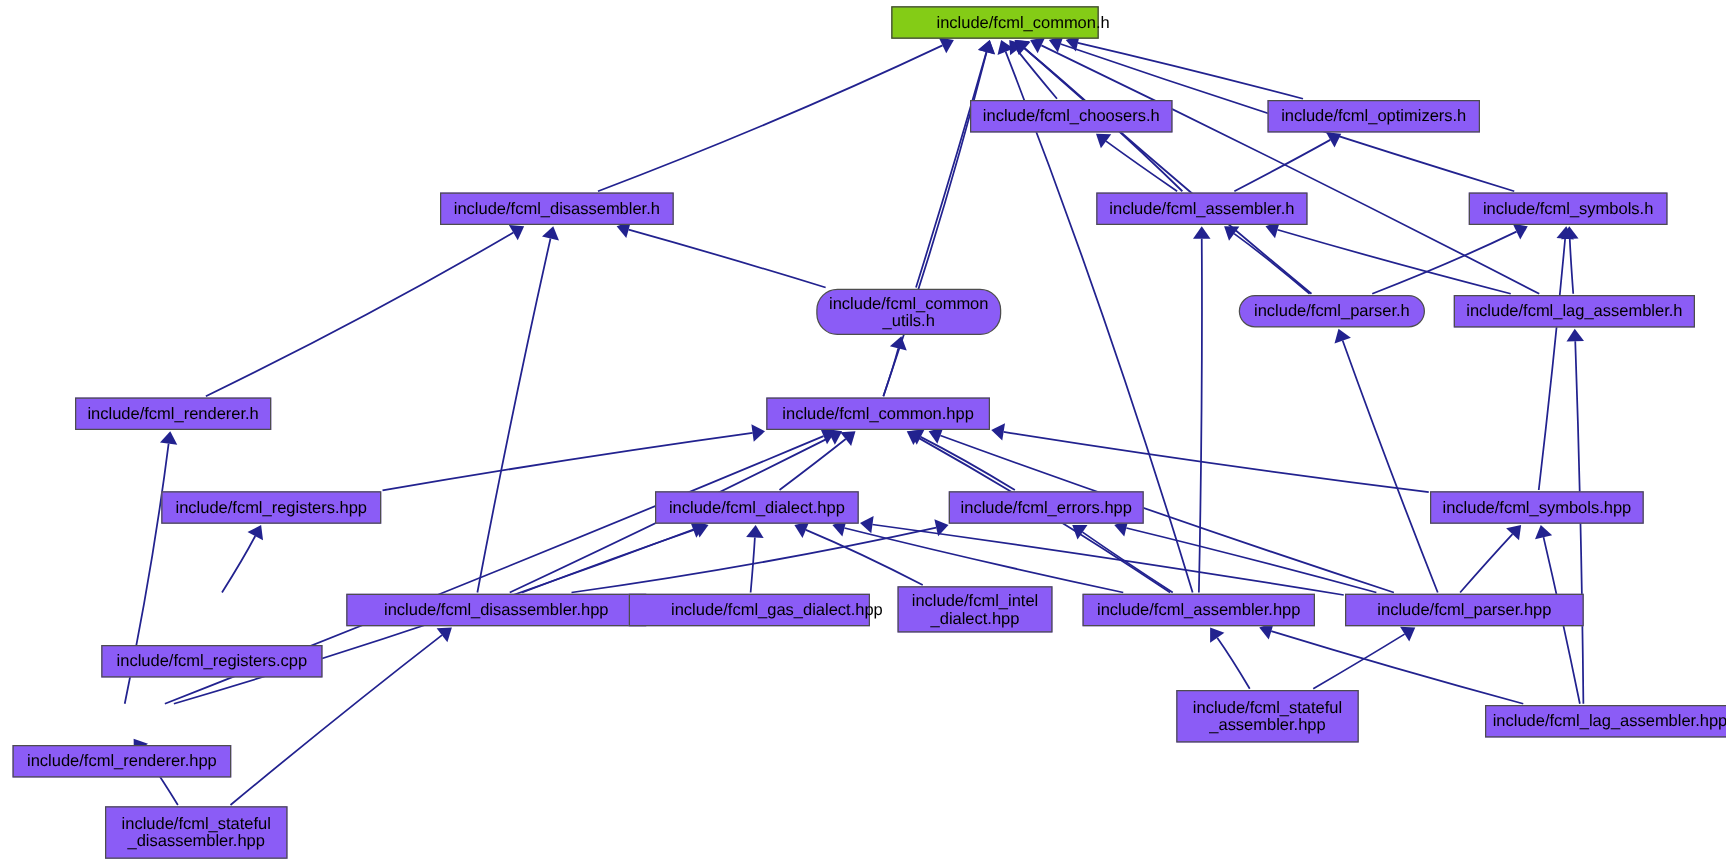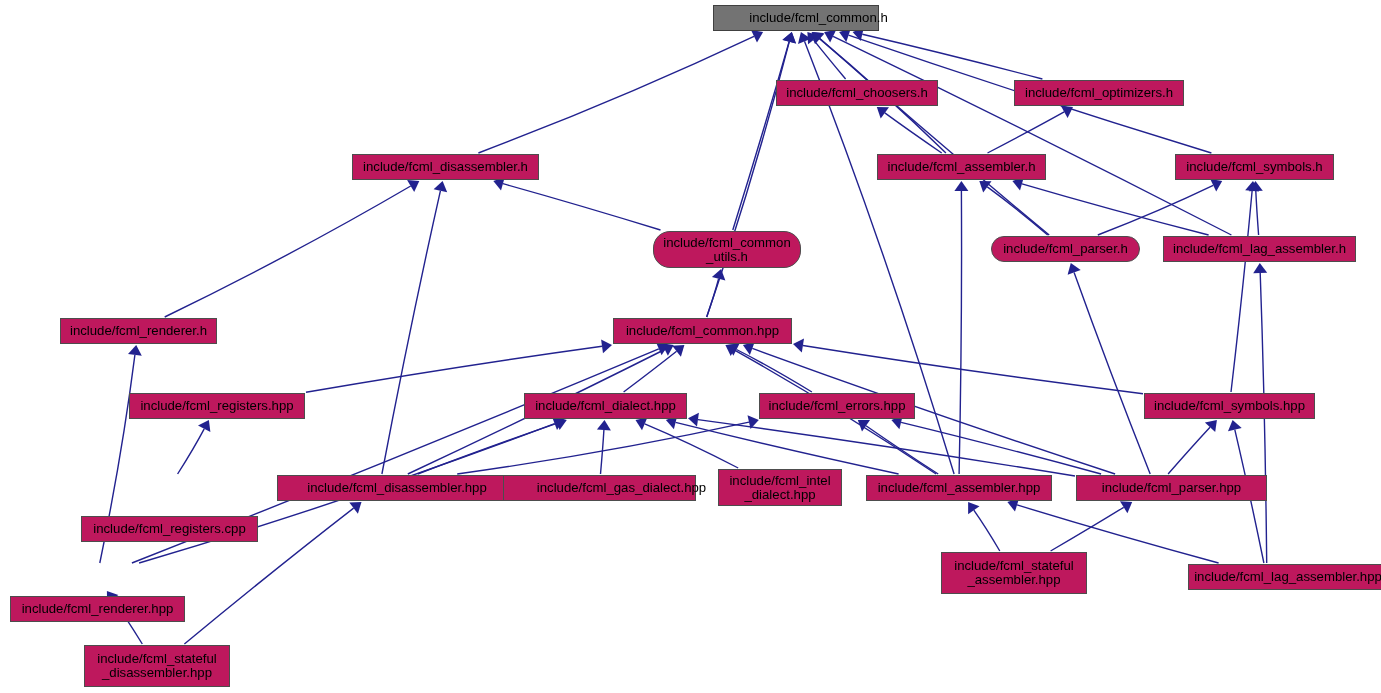--- a/index.html
+++ b/index.html
@@ -1,25 +1,25 @@
 <!DOCTYPE html>
 <html><head>
 <meta charset="utf-8">
 <style>
   html,body{margin:0;padding:0;background:#ffffff;}
   body{width:1381px;height:693px;overflow:hidden;font-family:"Liberation Sans",sans-serif;}
   #graph-root{position:relative;width:1381px;height:693px;}
   svg#edges{position:absolute;left:0;top:0;width:1381px;height:693px;}
   .edge-path{fill:none;stroke:#22228f;stroke-width:1.4;}
   .arrow-head{fill:#22228f;stroke:none;}
-  .node{position:absolute;box-sizing:border-box;background:#be185d;border:1px solid #4d4d4d;
+  .node{position:absolute;box-sizing:border-box;background:#8b5cf6;border:1px solid #4d4d4d;
         display:flex;align-items:center;justify-content:center;text-align:center;
         font-size:13.2px;color:#000000;line-height:14px;white-space:pre-line;
         font-family:"Liberation Sans",sans-serif;}
-  .node.root{background:#737373;border:1px solid #404040;padding-left:45px;}
+  .node.root{background:#84cc16;border:1px solid #404040;padding-left:45px;}
 </style>
 </head>
 <body>
 
 <div id="graph-root">
   <svg id="edges" viewBox="0 0 1381 693">
       <path class="edge-path" d="M 478.4 153.0 Q 623.1 98.0 754.0 36.3"></path>
       <polygon class="arrow-head" points="763.1,32.0 757.0,42.6 751.0,29.9"></polygon>
       <path class="edge-path" d="M 845.6 79.0 Q 826.1 55.8 813.6 39.9"></path>
       <polygon class="arrow-head" points="807.4,32.0 819.1,35.5 808.1,44.2"></polygon>

